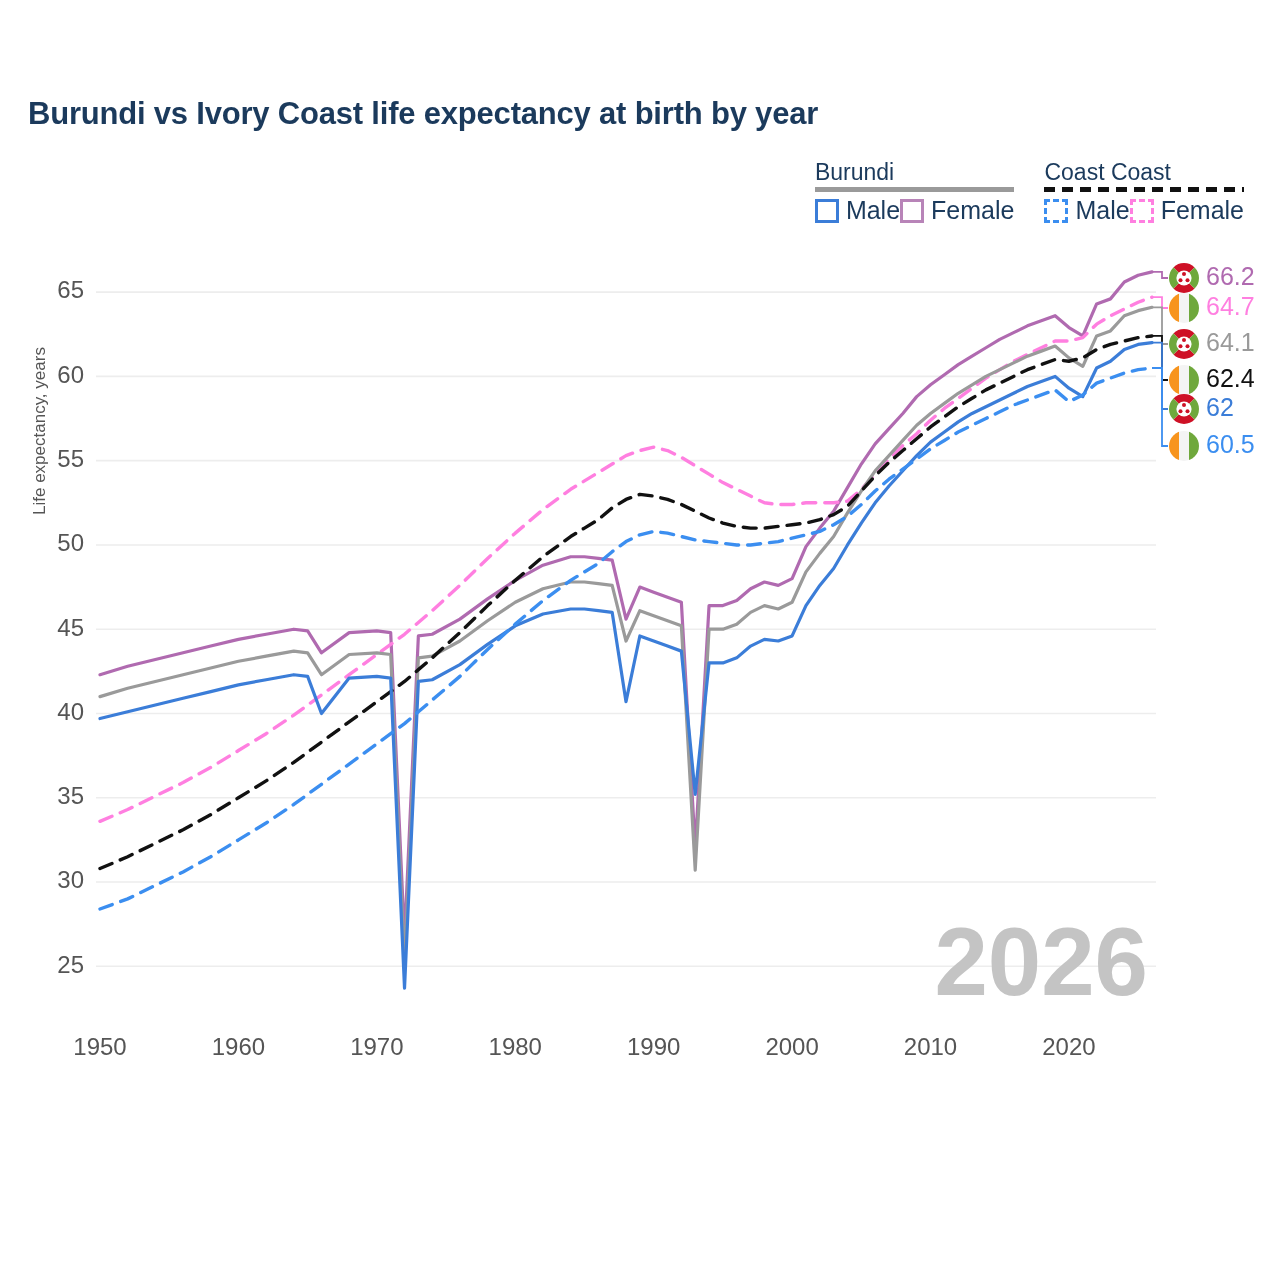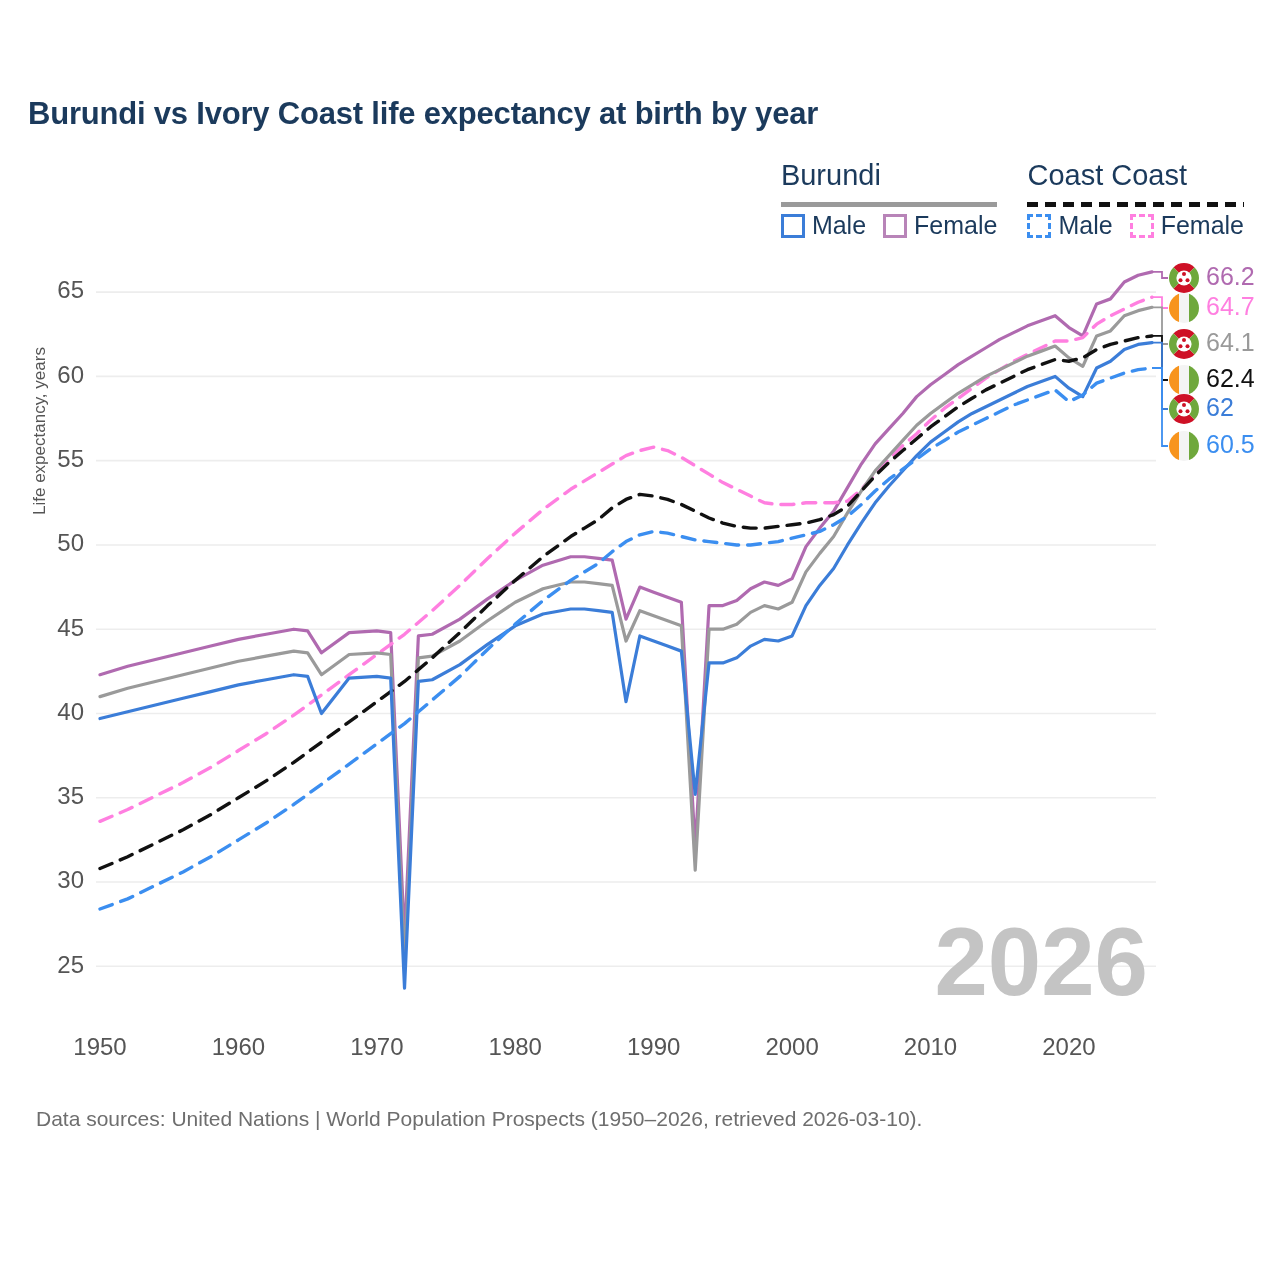--- a/index.html
+++ b/index.html
@@ -6,25 +6,25 @@
   body{width:1280px;height:1280px;font-family:"Liberation Sans",sans-serif;
        -webkit-font-smoothing:antialiased;overflow:hidden;}
   #root{position:relative;width:1280px;height:1124px;background:#fff;}
 
   .title{position:absolute;left:28px;top:96px;font-size:31px;font-weight:bold;
          color:#1b3a5c;letter-spacing:-0.2px;white-space:nowrap;}
 
   
   .legend{position:absolute;top:160px;right:36px;display:flex;gap:30px;align-items:flex-start;}
   .lg-group{display:flex;flex-direction:column;align-items:flex-start;}
-  .lg-head{font-size:29px;color:#1b3a5c;padding-bottom:12px;line-height:1.05;}
+  .lg-head{font-size:23px;color:#1b3a5c;padding-bottom:3px;line-height:1.05;}
   .lg-rule{height:5px;width:100%;margin-bottom:6px;}
   .lg-rule.solid{background:#9a9a9a;}
   .lg-rule.dashed{background:repeating-linear-gradient(to right,#111 0 11px,transparent 11px 18px);}
-  .lg-items{display:flex;gap:17px;align-items:center;}
+  .lg-items{display:flex;align-items:center;}
   .lg-item{display:flex;gap:7px;align-items:center;}
   .sw{width:24px;height:24px;background:#fff;box-sizing:border-box;}
   .sw.s-blue{border:3px solid #3b7dd8;}
   .sw.s-mauve{border:3px solid #b884b8;}
   .sw.d-blue{border:3px dashed #3b8ef0;}
   .sw.d-pink{border:3px dashed #ff7fe0;}
   .lg-label{font-size:25px;color:#1b3a5c;line-height:1;}
 
   
   .ylabel{position:absolute;left:30px;top:515px;transform:rotate(-90deg);
@@ -219,16 +219,15 @@
             <rect x="-15" y="-15" width="10" height="30" fill="#f7941e"></rect>
             <rect x="-5" y="-15" width="10" height="30" fill="#f4f4f4"></rect>
             <rect x="5" y="-15" width="10" height="30" fill="#6fa83c"></rect>
           </g>
         </g>
         <text x="1206" y="446" class="lbl" fill="#3b8ef0">60.5</text>
       </g>
   </svg>
 
   <div class="footer">
-    <div>Data sources: United Nations | World Population Prospects (1950–2026, retrieved 2026-03-10).</div>
   </div>
 
 </div>
 
 </body></html>

